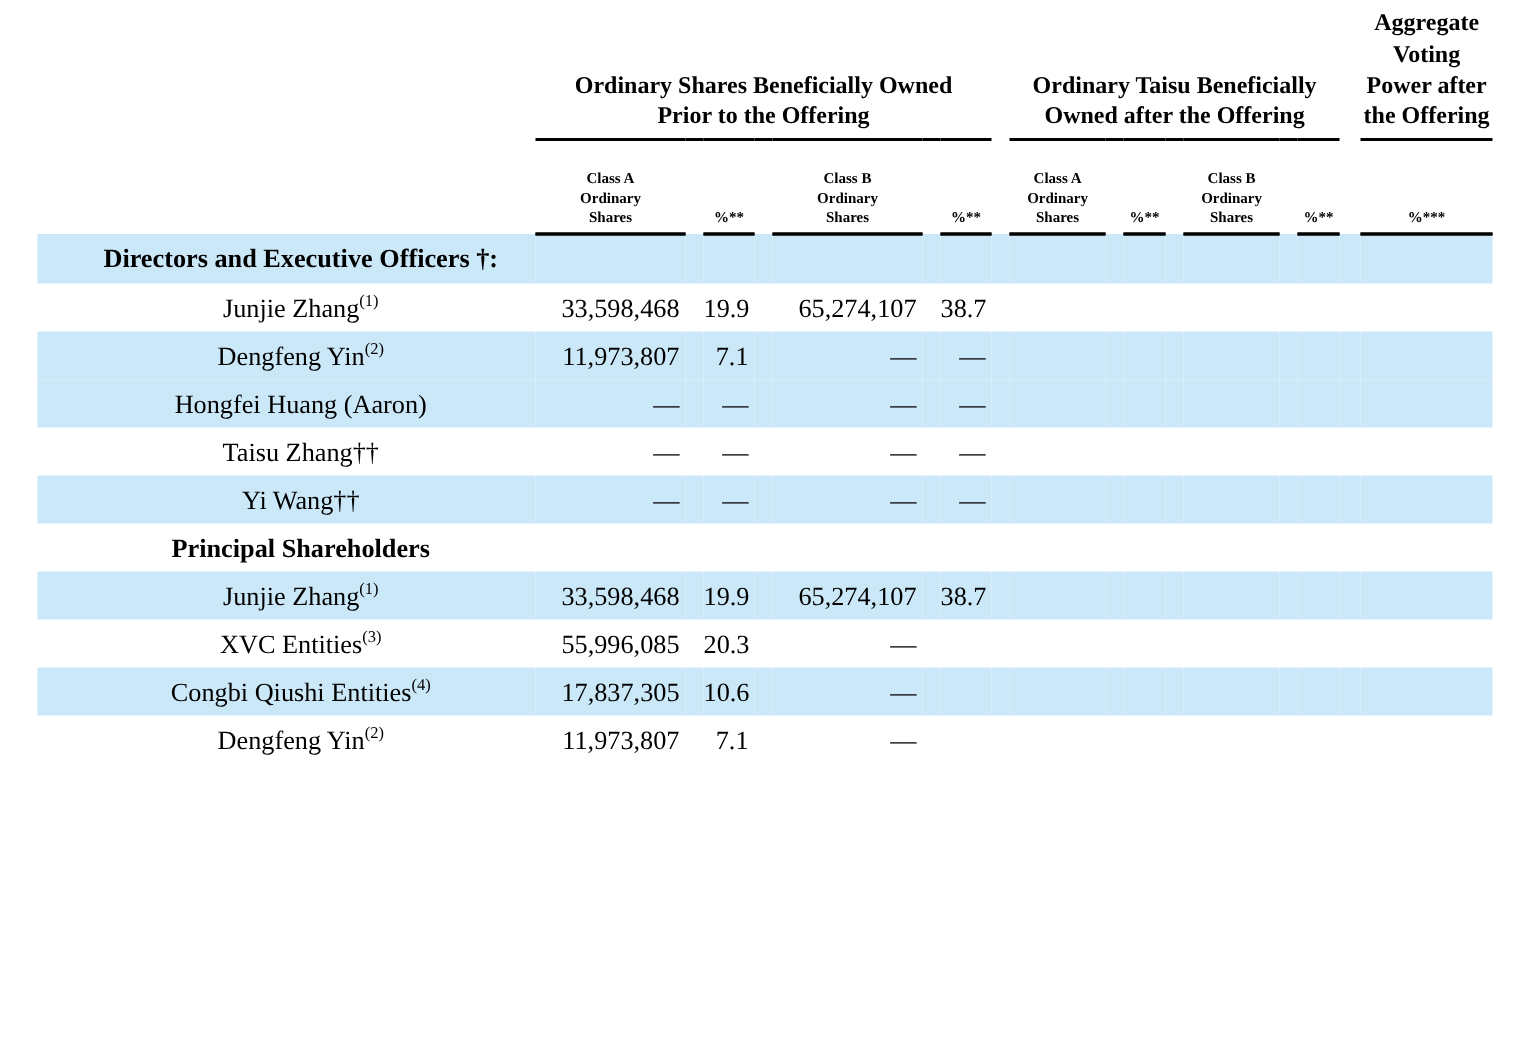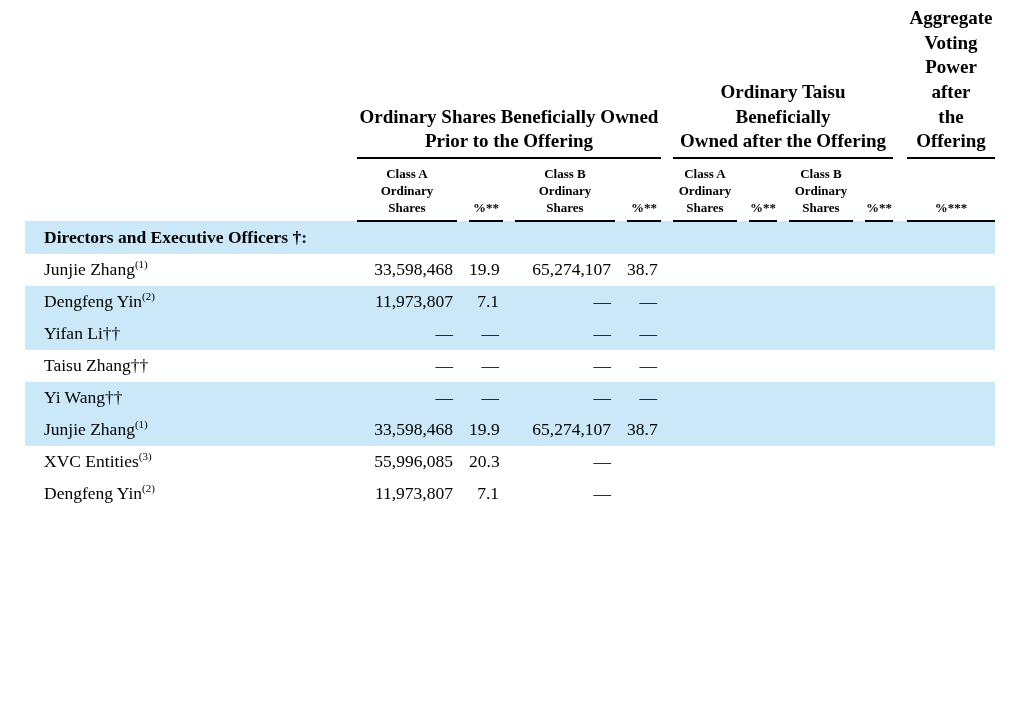--- a/index.html
+++ b/index.html
@@ -14,46 +14,46 @@
   .doc { padding: 6px 0 0 25px; }
   table {
     border-collapse: collapse;
     table-layout: fixed;
     width: 970px;
   }
   th, td { padding: 0; margin: 0; }
   
   th.group {
     font-weight: bold;
-    font-size: 19px;
+    font-size: 16px;
     line-height: 1.3;
     text-align: center;
     vertical-align: bottom;
     white-space: pre-line;
     border-bottom: 2px solid var(--rule);
     padding-bottom: 3px;
   }
   
   th.sub {
     font-weight: bold;
-    font-size: 13px;
+    font-size: 10px;
     line-height: 1.3;
     text-align: center;
     vertical-align: bottom;
     white-space: pre-line;
     border-bottom: 2px solid var(--rule);
-    padding: 7px 0 3px 0;
+    padding: 19px 0 3px 0;
   }
   thead td { border: none; }
   tbody td {
     height: 32px;
     font-size: 17.5px;
     vertical-align: middle;
   }
-  tbody td.name { text-align: left; padding-left: 19px; white-space: nowrap; }
+  tbody td.name { text-align: center; padding-left: 19px; white-space: nowrap; }
   tbody td.num  { text-align: right; padding-right: 4px; white-space: nowrap; }
   tbody tr.shaded td { background: var(--hl); }
   tbody td.section-label { font-weight: bold; }
   sup { font-size: 11px; line-height: 0; }
 </style>
 </head>
 <body>
 
 <div class="doc">
   <table>
@@ -175,21 +175,21 @@
           <td></td>
           <td class="num"></td>
           <td></td>
           <td class="num"></td>
           <td></td>
           <td class="num"></td>
           <td></td>
           <td class="num"></td>
         </tr>
         <tr class="shaded">
-          <td class="name">Yifan Li††</td>
+          <td class="name">Hongfei Huang (Aaron)</td>
           <td class="num">—</td>
           <td></td>
           <td class="num">—</td>
           <td></td>
           <td class="num">—</td>
           <td></td>
           <td class="num">—</td>
           <td></td>
           <td class="num"></td>
           <td></td>
@@ -223,20 +223,40 @@
         </tr>
         <tr class="shaded">
           <td class="name">Yi Wang††</td>
           <td class="num">—</td>
           <td></td>
           <td class="num">—</td>
           <td></td>
           <td class="num">—</td>
           <td></td>
           <td class="num">—</td>
+          <td></td>
+          <td class="num"></td>
+          <td></td>
+          <td class="num"></td>
+          <td></td>
+          <td class="num"></td>
+          <td></td>
+          <td class="num"></td>
+          <td></td>
+          <td class="num"></td>
+        </tr>
+        <tr>
+          <td class="name section-label">Principal Shareholders</td>
+          <td class="num"></td>
+          <td></td>
+          <td class="num"></td>
+          <td></td>
+          <td class="num"></td>
+          <td></td>
+          <td class="num"></td>
           <td></td>
           <td class="num"></td>
           <td></td>
           <td class="num"></td>
           <td></td>
           <td class="num"></td>
           <td></td>
           <td class="num"></td>
           <td></td>
           <td class="num"></td>
@@ -259,20 +279,40 @@
           <td></td>
           <td class="num"></td>
           <td></td>
           <td class="num"></td>
         </tr>
         <tr>
           <td class="name">XVC Entities<sup>(3)</sup></td>
           <td class="num">55,996,085</td>
           <td></td>
           <td class="num">20.3</td>
+          <td></td>
+          <td class="num">—</td>
+          <td></td>
+          <td class="num"></td>
+          <td></td>
+          <td class="num"></td>
+          <td></td>
+          <td class="num"></td>
+          <td></td>
+          <td class="num"></td>
+          <td></td>
+          <td class="num"></td>
+          <td></td>
+          <td class="num"></td>
+        </tr>
+        <tr class="shaded">
+          <td class="name">Congbi Qiushi Entities<sup>(4)</sup></td>
+          <td class="num">17,837,305</td>
+          <td></td>
+          <td class="num">10.6</td>
           <td></td>
           <td class="num">—</td>
           <td></td>
           <td class="num"></td>
           <td></td>
           <td class="num"></td>
           <td></td>
           <td class="num"></td>
           <td></td>
           <td class="num"></td>

